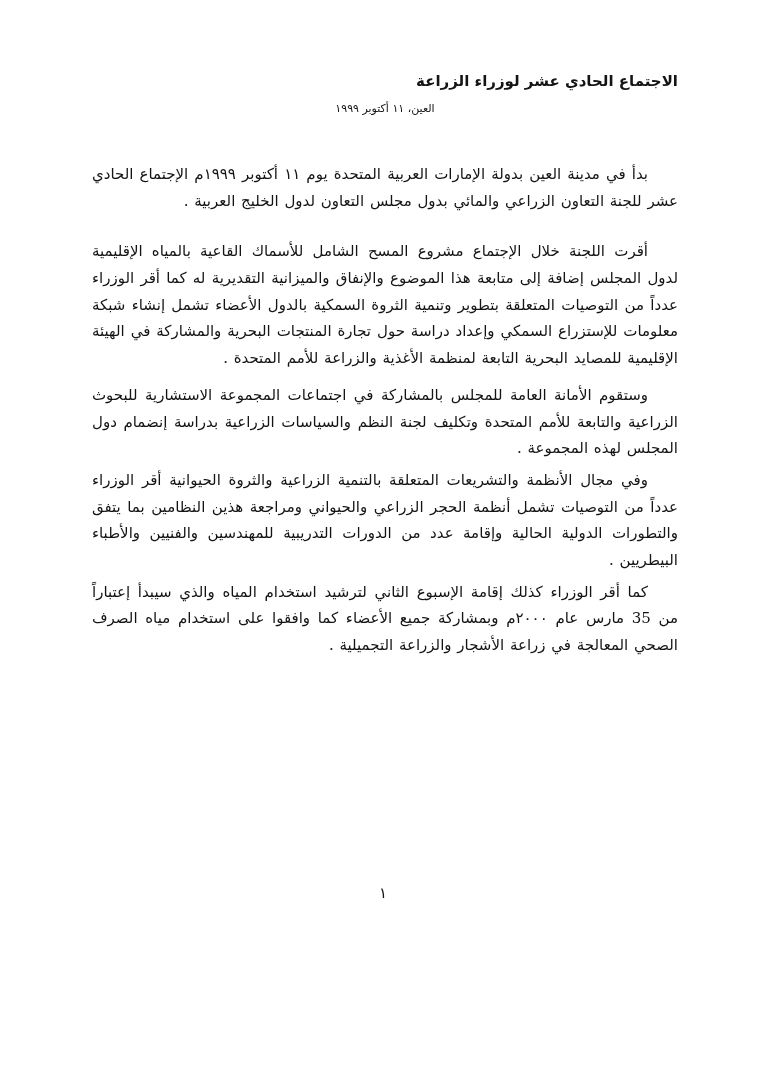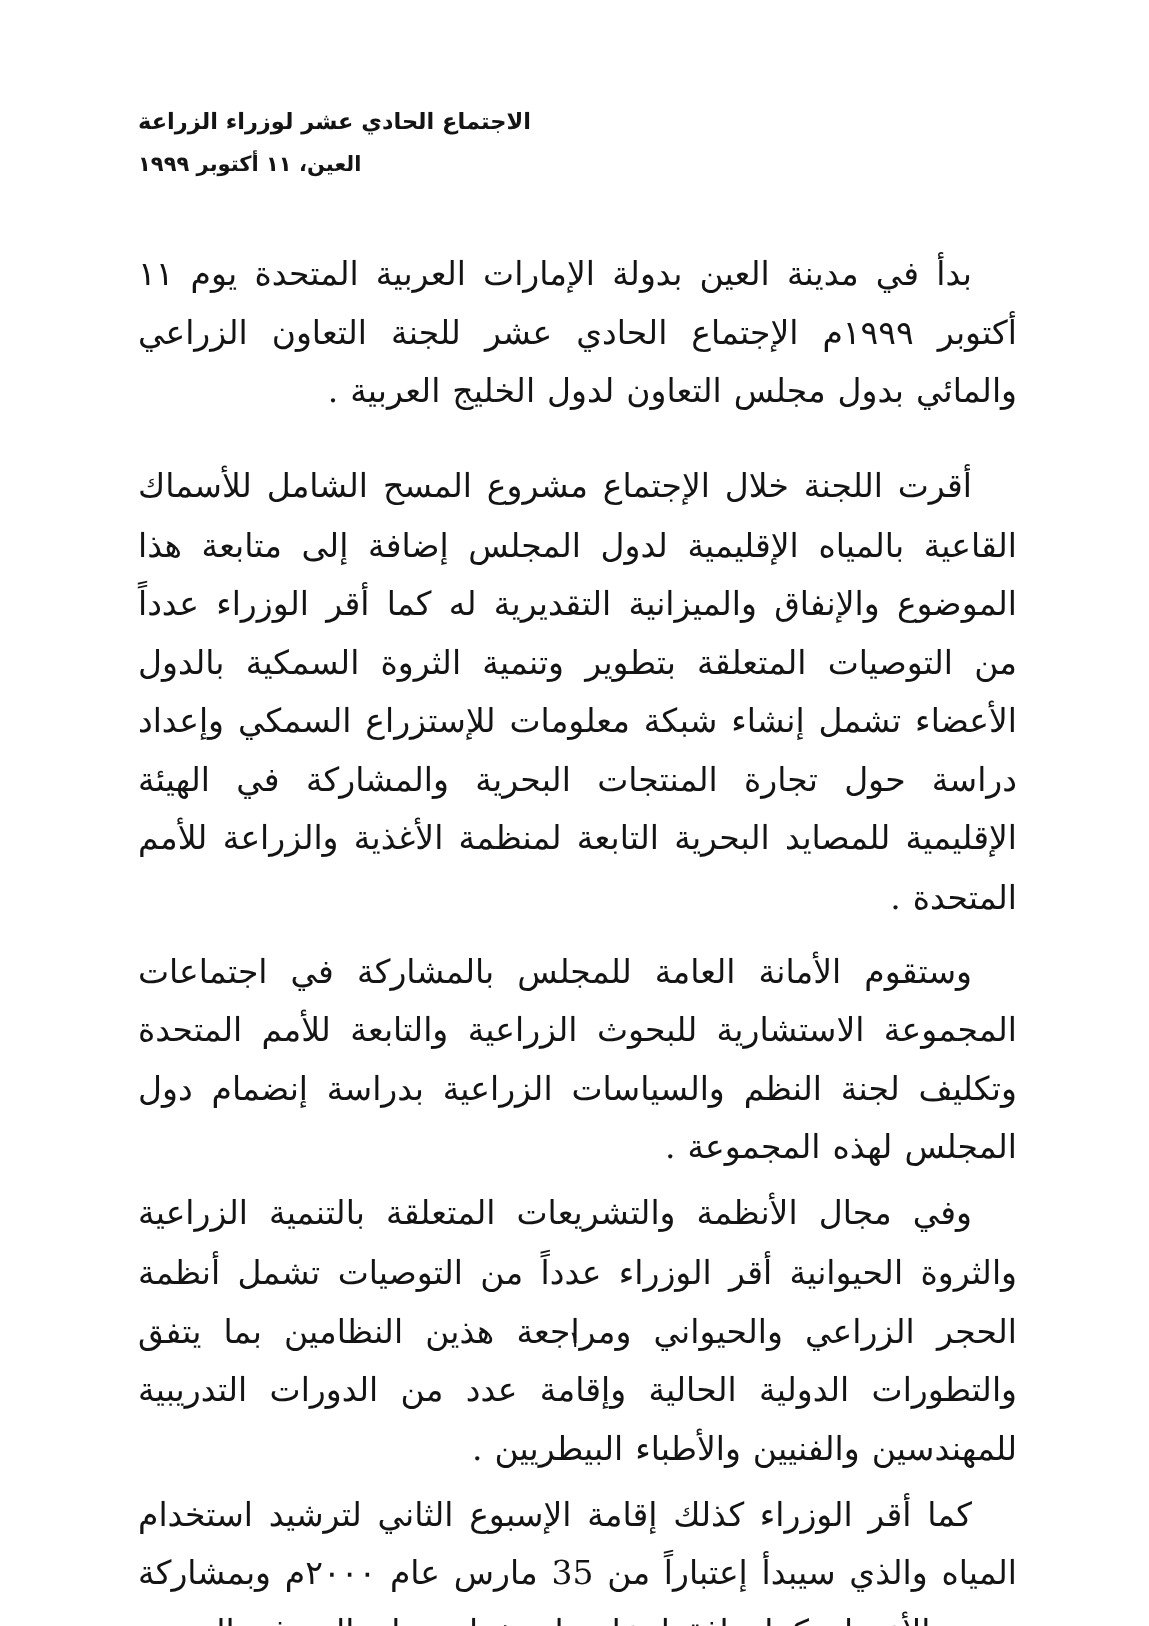--- a/index.html
+++ b/index.html
@@ -17,34 +17,34 @@
   }
   .page {
     box-sizing: border-box;
     width: 766px;
     height: 1084px;
     padding: 72px 88px 0 92px;
     direction: rtl;
     position: relative;
   }
   .doc-title {
-    text-align: left;
+    text-align: right;
     font-weight: bold;
     font-size: 15px;
     letter-spacing: 0.2px;
     margin: 0 0 12px 0;
   }
   .doc-subtitle {
-    text-align: left;
-    font-weight: bold;
-    font-size: 14px;
+    text-align: center;
+    font-weight: normal;
+    font-size: 11px;
     margin: 0 0 46px 0;
   }
   .body-text p {
-    font-size: 22px;
+    font-size: 15px;
     line-height: 1.78;
     text-align: justify;
     text-indent: 30px;
     margin: 0 0 5px 0;
     word-spacing: 1px;
   }
   .body-text p.first-para {
     margin-bottom: 24px;
   }
   .body-text p.second-para {

